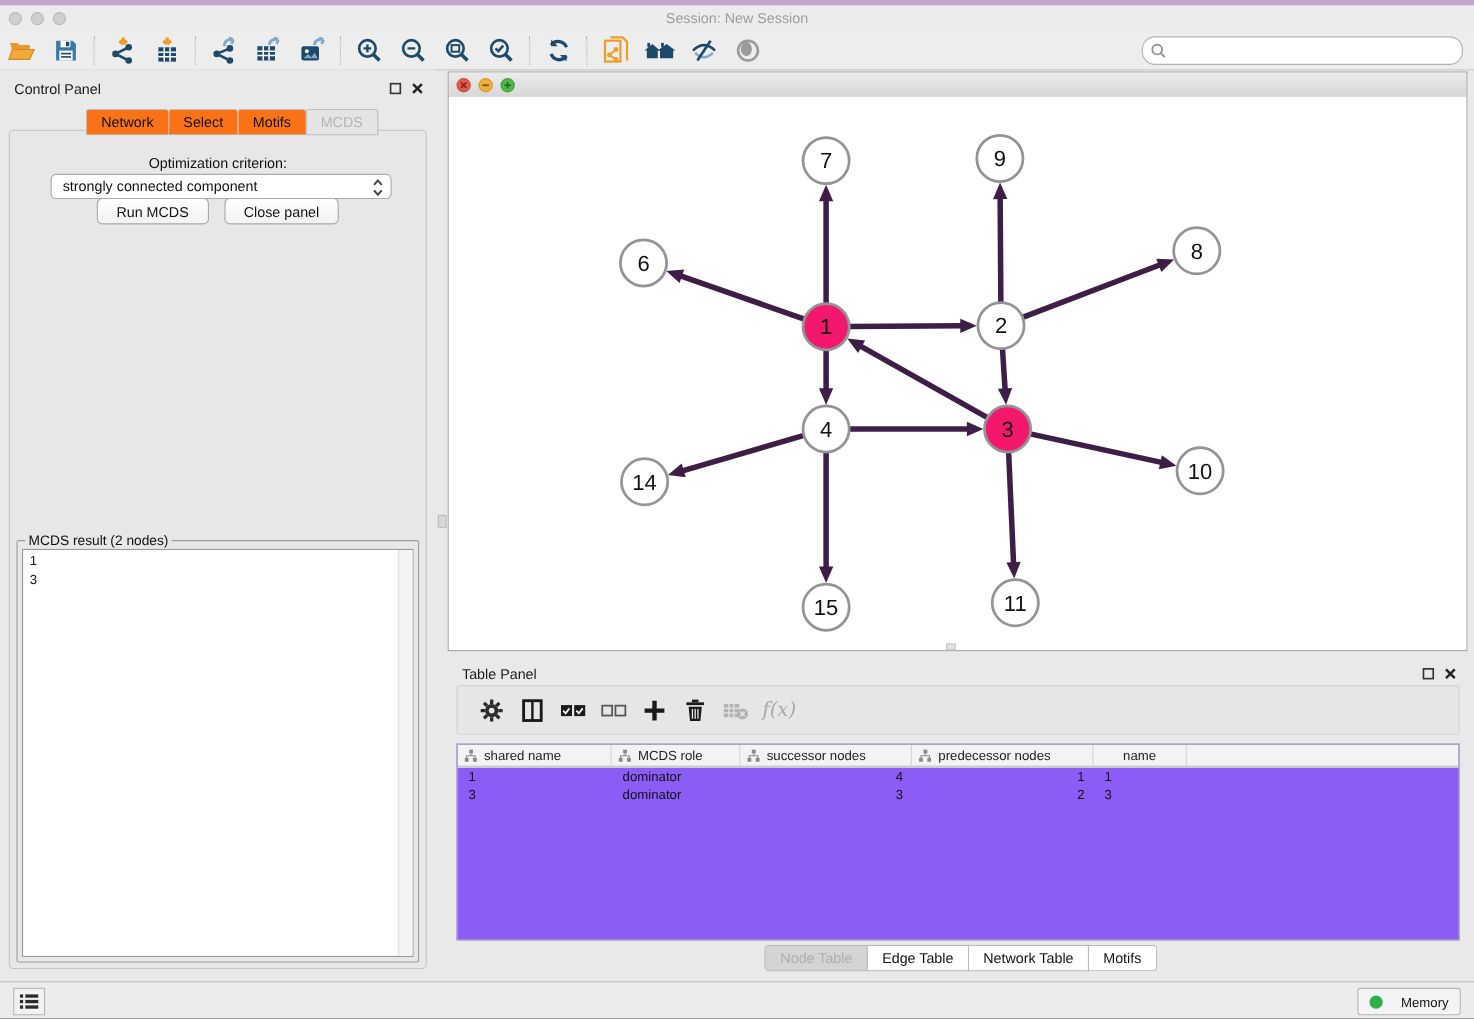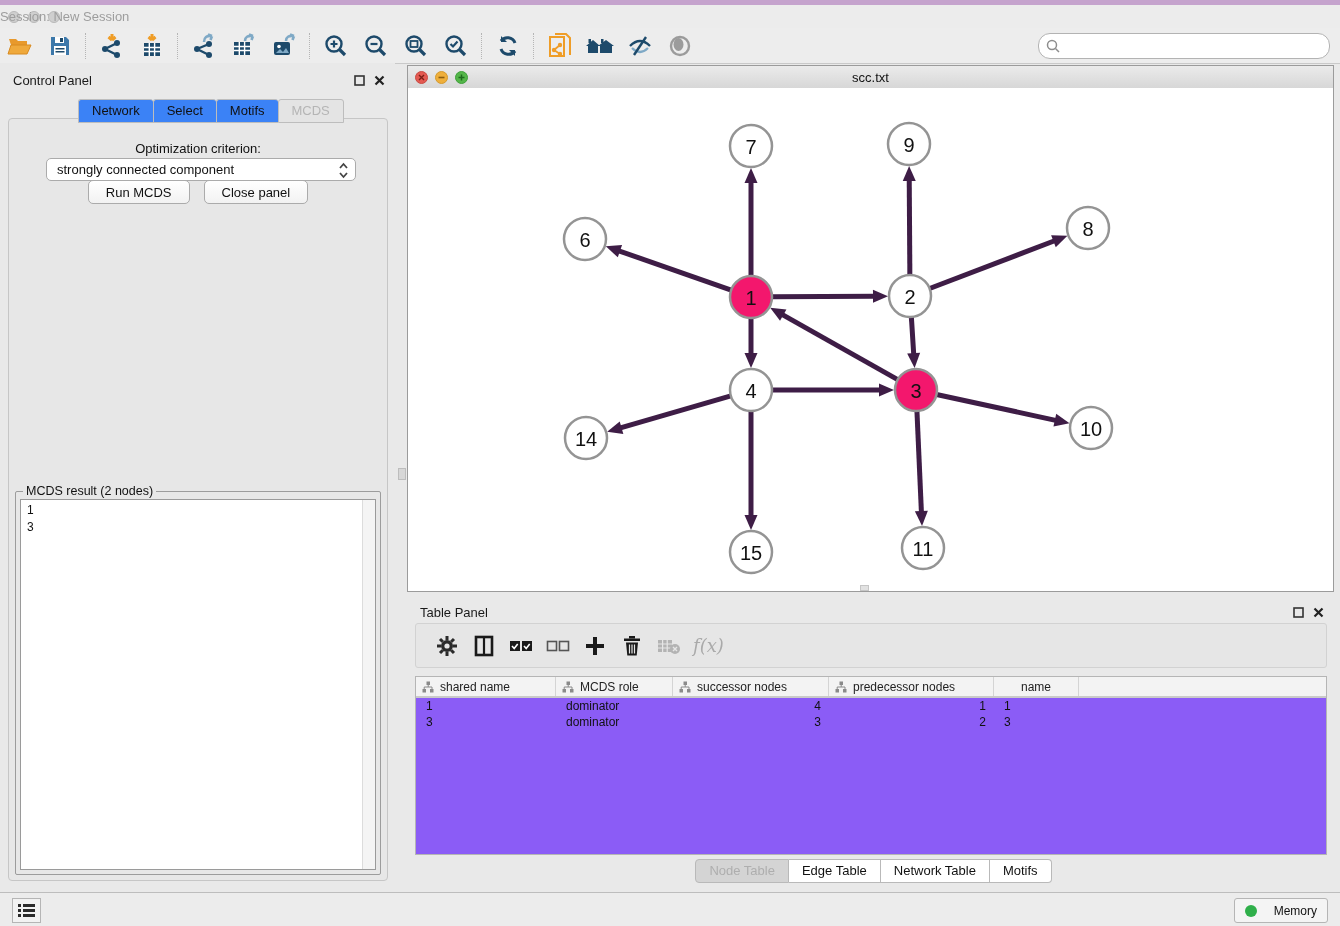--- a/index.html
+++ b/index.html
@@ -5,36 +5,36 @@
   html,body{margin:0;padding:0;background:#555;}
   .app{position:relative;width:1340px;height:926px;background:#e9e9e9;
        font-family:"Liberation Sans",sans-serif;overflow:hidden;
        -webkit-font-smoothing:antialiased;}
   
   .desktop-strip{position:absolute;left:0;top:0;width:100%;height:5px;background:#c5a3cd;}
   .titlebar{position:absolute;left:0;top:5px;width:100%;height:23px;background:#ececec;
             display:flex;align-items:center;}
   .traffic{display:flex;gap:8px;margin-left:8px;}
   .tl{width:12px;height:12px;border-radius:50%;background:#cfcfcf;border:1px solid #b9b9b9;box-sizing:border-box;}
-  .win-title{position:absolute;left:0;right:0;text-align:left;font-size:13px;color:#9d9d9d;}
+  .win-title{position:absolute;left:0;right:0;text-align:center;font-size:13px;color:#9d9d9d;}
   .toolbar{position:absolute;left:0;top:28px;width:100%;height:35px;background:#ededed;
            border-bottom:1px solid #c9c9c9;display:flex;align-items:center;}
   .tbi{width:40px;height:34px;display:flex;align-items:center;justify-content:center;cursor:default;}
   .tsep{width:1px;height:26px;margin:0 5px;border-left:1px dotted #b5b5b5;}
   .searchbox{position:absolute;right:10px;top:5px;width:290px;height:24px;background:#fff;
              border:1px solid #b3b3b3;border-radius:12px;display:flex;align-items:center;}
   .searchbox svg{margin:0 4px 0 7px;}
   .searchbox input{border:none;outline:none;flex:1;height:18px;font-size:12px;background:transparent;}
   
   .control-panel{position:absolute;left:0;top:63px;width:395px;height:830px;background:#e9e9e9;}
   .panel-head{height:26px;display:flex;align-items:center;padding:4px 10px 0 13px;}
   .panel-title{font-size:13px;color:#1a1a1a;flex:1;}
   .panel-btns{display:flex;gap:9px;align-items:center;}
   .cp-tabs{display:flex;margin:6px 0 0 78px;}
-  .tab{font-size:13px;padding:3px 13px 4px;background:#3b82f6;border:1px solid #bdbdbd;border-right:none;
+  .tab{font-size:13px;padding:3px 13px 4px;background:#f97316;border:1px solid #bdbdbd;border-right:none;
        color:#111;border-radius:3px 3px 0 0;position:relative;z-index:2;}
   .tab:last-child{border-right:1px solid #bdbdbd;}
   .tab.active{background:#e4e4e4;color:#b5b5b5;}
   .cp-body{position:absolute;left:8px;right:7px;top:55px;bottom:12px;background:#e7e7e7;
            border:1px solid #c6c6c6;border-radius:4px;z-index:1;}
   .opt-label{text-align:center;font-size:13px;color:#111;margin-top:22px;}
   .mac-select{position:absolute;left:37px;top:39px;width:310px;height:23px;background:#fff;
               border:1px solid #ababab;border-radius:5px;display:flex;align-items:center;
               font-size:13px;color:#111;padding-left:10px;box-sizing:border-box;}
   .sel-chevrons{position:absolute;right:6px;top:3px;}
@@ -317,21 +317,20 @@
           <svg width="7" height="7" viewBox="0 0 7 7">
             <path d="M0.5 3.5 H6.5" stroke="#8a5d10" stroke-width="1.6"></path>
             </svg>
         </div>
         <div class="ntl green">
           <svg width="7" height="7" viewBox="0 0 7 7">
             <path d="M3.5 0.5 V6.5 M0.5 3.5 H6.5" stroke="#1d6b1d" stroke-width="1.5"></path>
             </svg>
         </div>
       </div>
-      <div class="net-title">scc.txt</div>
     </div>
     <div class="net-canvas">
       <svg width="925" height="504" viewBox="0 0 925 504" font-family="Liberation Sans, sans-serif">
           <line x1="343" y1="188" x2="343" y2="93" stroke="#3e1d46" stroke-width="5"></line>
           <polygon points="343,80 349.5,95 336.5,95" fill="#3e1d46"></polygon>
           <line x1="323.1752536154717" y1="202.07328138371903" x2="210.0412439742138" y2="162.54453102713495" stroke="#3e1d46" stroke-width="5"></line>
           <polygon points="197.76878192664867,158.2565623599134 214.07329939206537,157.06798749061724 209.78533072484382,169.34044953818236" fill="#3e1d46"></polygon>
           <line x1="363.99958468064904" y1="208.86792714037327" x2="467.0006921989183" y2="208.2201214327112" stroke="#3e1d46" stroke-width="5"></line>
           <polygon points="480.0004350964629,208.13836204341848 465.04161144778857,214.73257124906704 464.9598520584958,201.7328283515224" fill="#3e1d46"></polygon>
           <line x1="343" y1="230" x2="343" y2="267" stroke="#3e1d46" stroke-width="5"></line>

